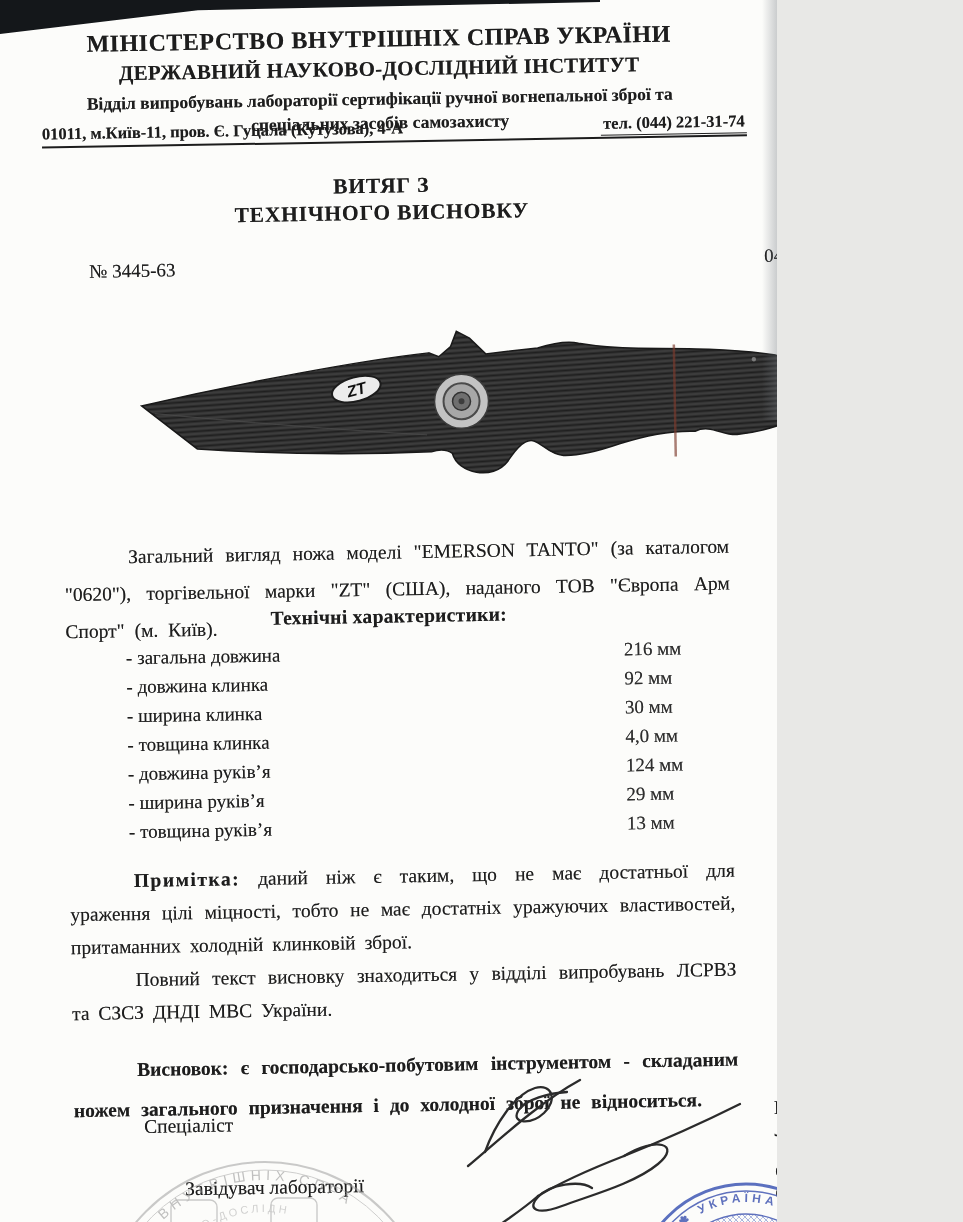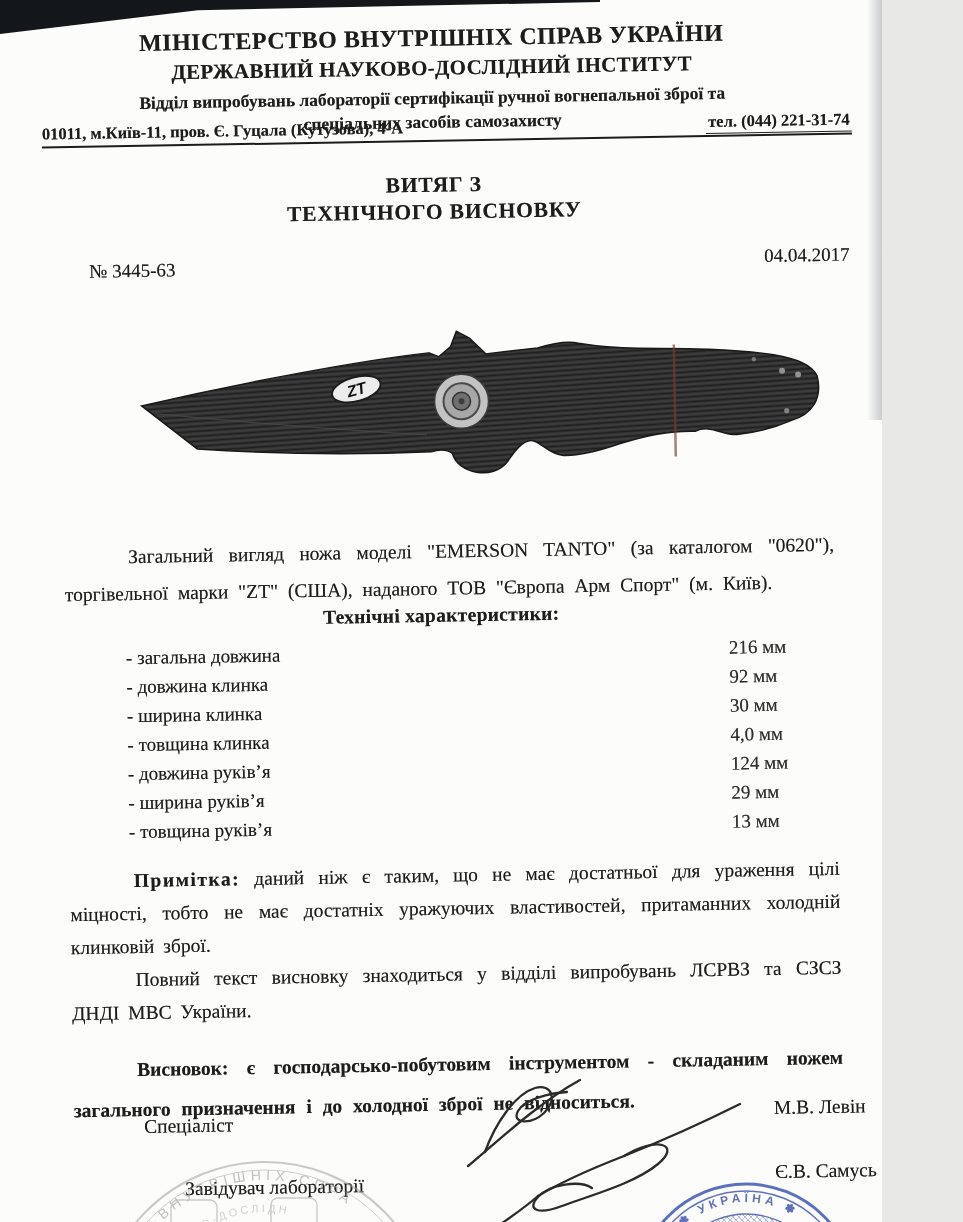--- a/index.html
+++ b/index.html
@@ -1,17 +1,17 @@
 <!DOCTYPE html>
 <html><head>
 <meta charset="utf-8">
 <style>
   html,body{margin:0;padding:0;background:#e8e8e6;}
   .page{
-    position:relative;width:882px;height:1222px;overflow:hidden;
+    position:relative;width:777px;height:1222px;overflow:hidden;
     background:#fcfcfa;font-family:"Liberation Serif",serif;color:#1d1d1d;
   }
   .doc{position:absolute;inset:0;transform:rotate(-1deg);transform-origin:481px 600px;}
   .txt{text-shadow:0 0 .6px rgba(25,25,25,.55);}
   
   .hdr{position:absolute;top:24px;left:0;right:0;text-align:center;}
   .hdr-l1{font-size:24px;font-weight:bold;letter-spacing:.5px;}
   .hdr-l2{font-size:21px;font-weight:bold;margin-top:4px;letter-spacing:.3px;}
   .hdr-l3{font-size:17.5px;font-weight:bold;margin-top:7px;}
   .hdr-l4{font-size:17.5px;font-weight:bold;margin-top:3px;}

